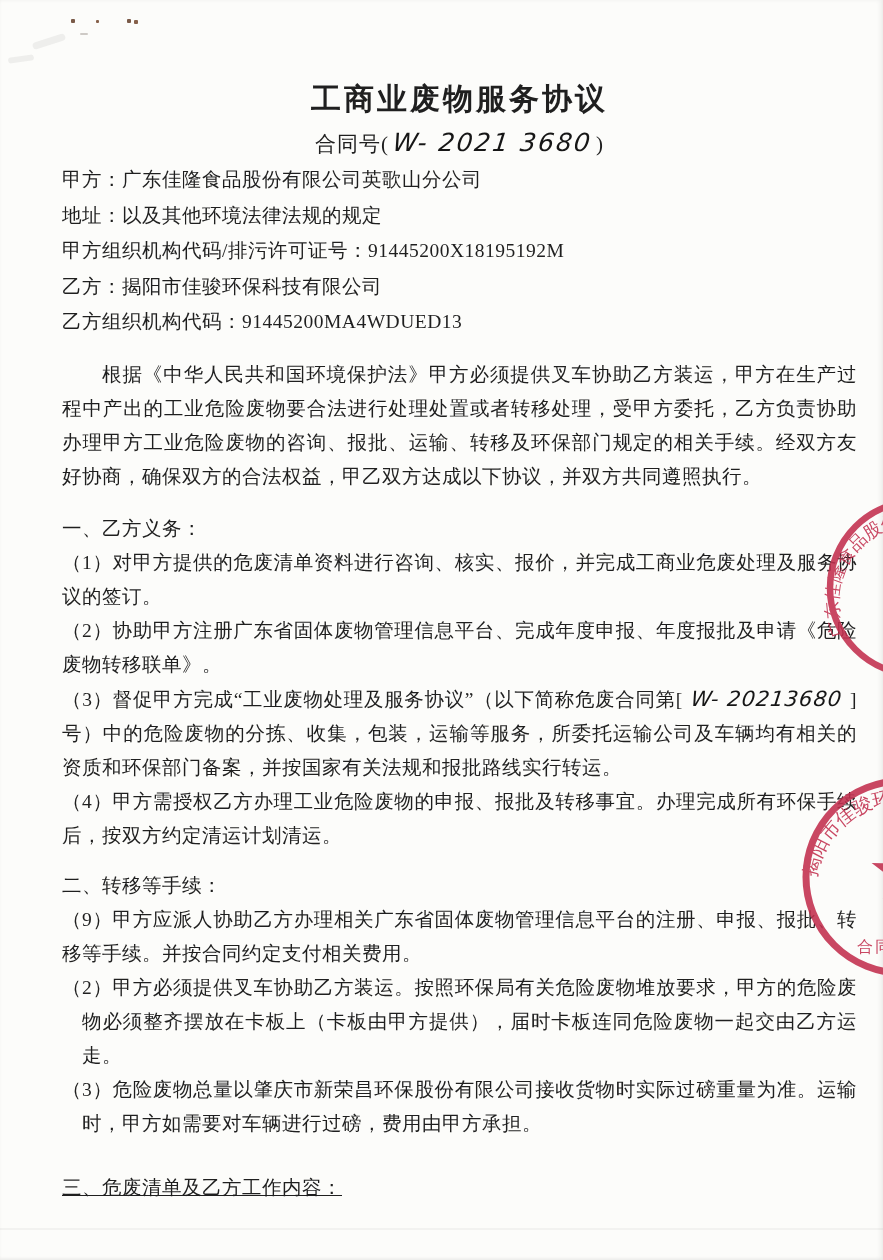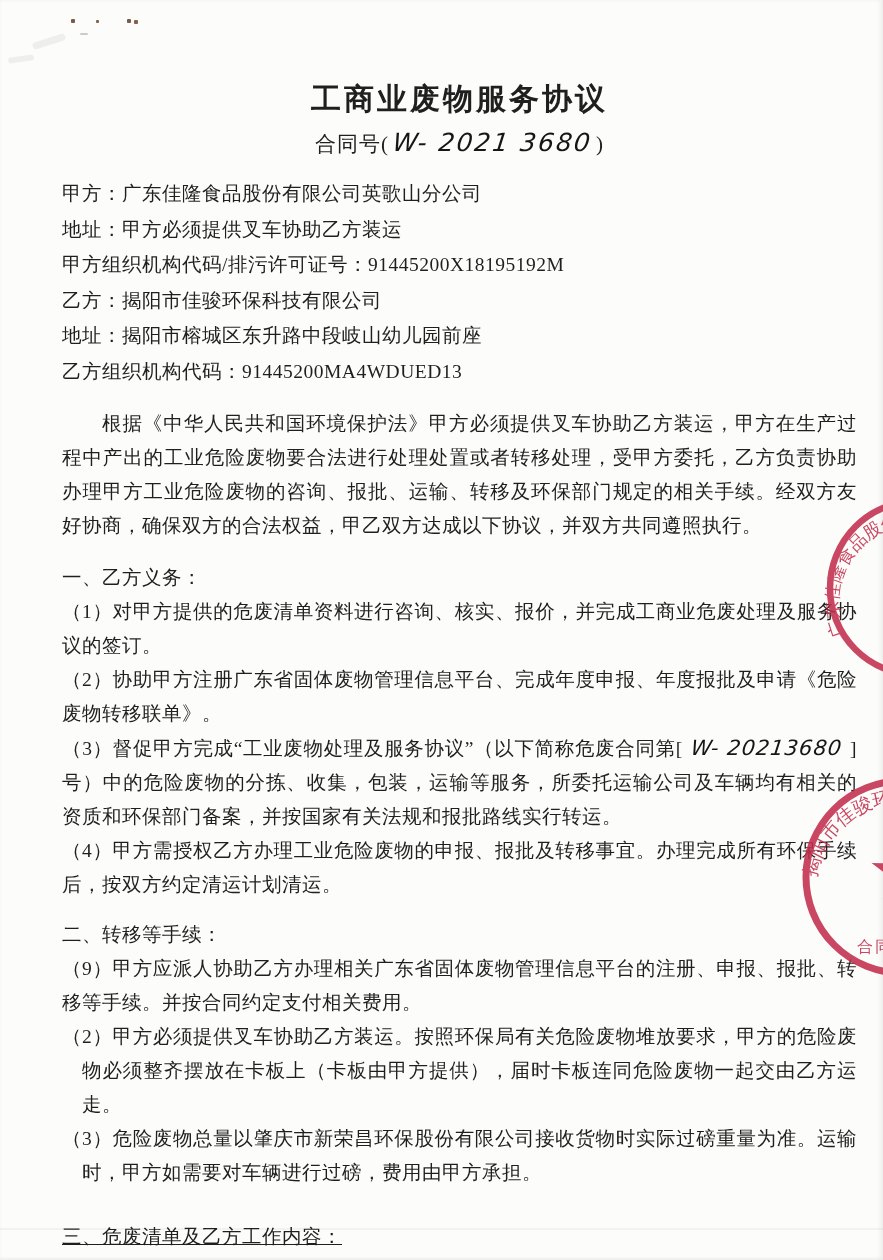--- a/index.html
+++ b/index.html
@@ -33,21 +33,21 @@
     font-family:"DejaVu Sans",sans-serif;
     font-style:italic;
     transform:skewX(-7deg);
     font-size:25px;
     letter-spacing:2px;
     margin:0 4px;
     color:#161616;
   }
   .hand.inline { font-size:21px; letter-spacing:1px; margin:0 8px; }
 
-  .parties { margin-top:14px; }
+  .parties { }
   .parties p {
     margin:0;
     font-size:19.5px;
     line-height:35.5px;
     letter-spacing:0.5px;
   }
 
   .body-text {
     font-size:19.5px;
     line-height:34px;
@@ -87,24 +87,23 @@
   <div class="content">
 
     <h1 class="doc-title">工商业废物服务协议</h1>
 
     <div class="contract-no">
       <span>合同号(</span><span class="hand">W- 2021 3680</span><span>)</span>
     </div>
 
     <div class="parties">
       <p>甲方：广东佳隆食品股份有限公司英歌山分公司</p>
-      <p>地址：甲方必须提供叉车协助乙方装运</p>
+      <p>地址：以及其他环境法律法规的规定</p>
       <p>甲方组织机构代码/排污许可证号：91445200X18195192M</p>
       <p>乙方：揭阳市佳骏环保科技有限公司</p>
-      <p>地址：揭阳市榕城区东升路中段岐山幼儿园前座</p>
       <p>乙方组织机构代码：91445200MA4WDUED13</p>
     </div>
 
     <p class="body-text preamble">根据《中华人民共和国环境保护法》甲方必须提供叉车协助乙方装运，甲方在生产过程中产出的工业危险废物要合法进行处理处置或者转移处理，受甲方委托，乙方负责协助办理甲方工业危险废物的咨询、报批、运输、转移及环保部门规定的相关手续。经双方友好协商，确保双方的合法权益，甲乙双方达成以下协议，并双方共同遵照执行。</p>
 
     <p class="body-text sec-heading">一、乙方义务：</p>
     <p class="body-text">（1）对甲方提供的危废清单资料进行咨询、核实、报价，并完成工商业危废处理及服务协议的签订。</p>
     <p class="body-text">（2）协助甲方注册广东省固体废物管理信息平台、完成年度申报、年度报批及申请《危险废物转移联单》。</p>
     <p class="body-text"><span>（3）督促甲方完成“工业废物处理及服务协议”（以下简称危废合同第[</span><span class="hand inline">W- 20213680</span><span>]号）中的危险废物的分拣、收集，包装，运输等服务，所委托运输公司及车辆均有相关的资质和环保部门备案，并按国家有关法规和报批路线实行转运。</span></p>
     <p class="body-text">（4）甲方需授权乙方办理工业危险废物的申报、报批及转移事宜。办理完成所有环保手续后，按双方约定清运计划清运。</p>

